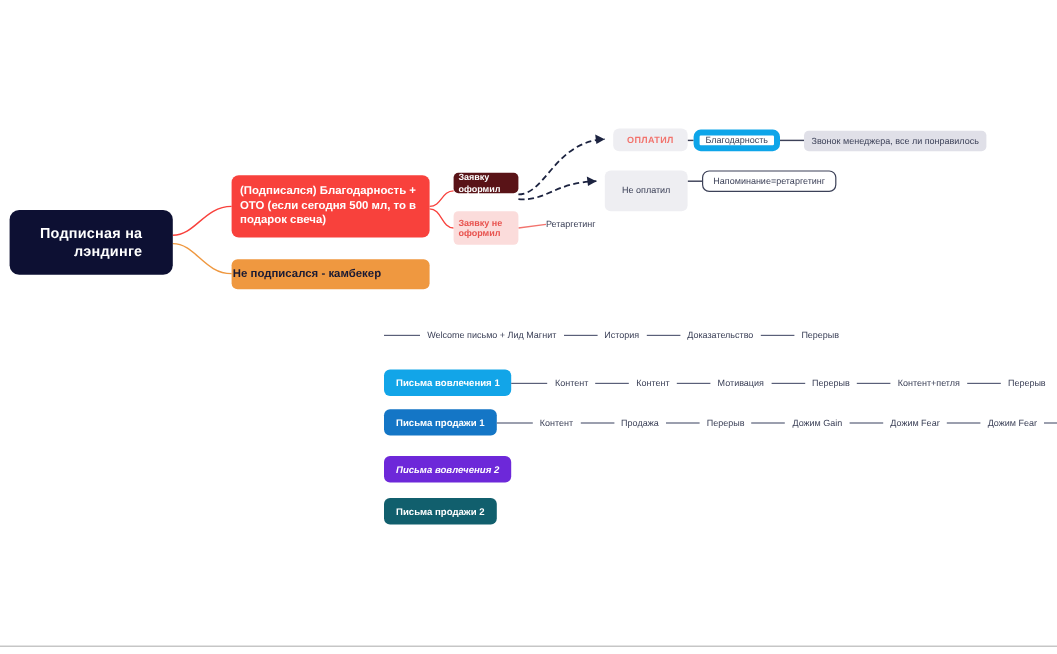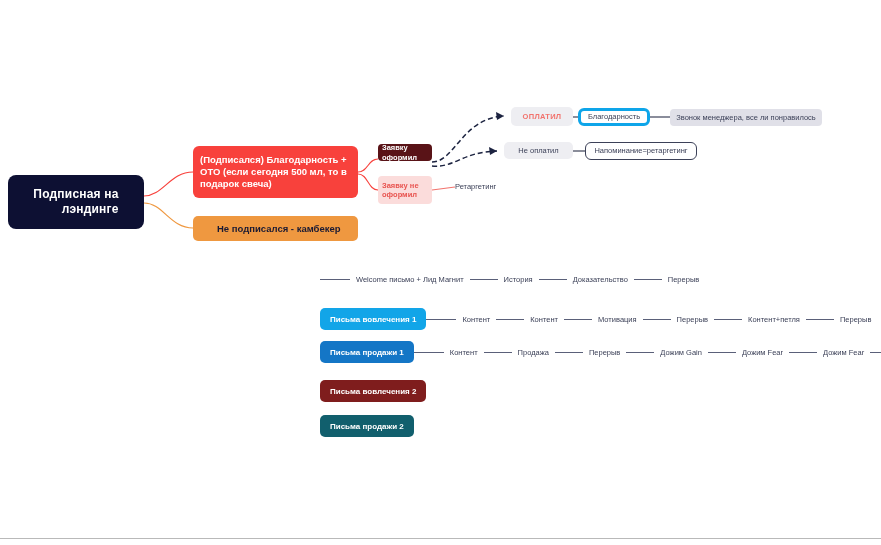--- a/index.html
+++ b/index.html
@@ -63,21 +63,21 @@
     justify-content: flex-start;
   }
   .n-nosub {
     left: 193px; top: 216px;
     width: 165px; height: 25px;
     background: #ef9840;
     color: #1a1a33;
     border-radius: 5px;
     font-size: 9.5px;
     font-weight: bold;
-    padding-left: 24px;
+    padding-left: 1px;
     justify-content: flex-start;
     text-align: left;
   }
 
   
   .n-order {
     left: 378px; top: 144px;
     width: 54px; height: 17px;
     background: #591317;
     color: #ffffff;
@@ -116,32 +116,32 @@
     width: 62px; height: 19px;
     background: #eeeef2;
     color: #f2736d;
     border-radius: 5px;
     font-size: 7.5px;
     font-weight: bold;
     letter-spacing: .3px;
   }
   .n-notpaid {
     left: 504px; top: 142px;
-    width: 69px; height: 17px;
+    width: 69px; height: 34px;
     background: #eeeef2;
     color: #3c4158;
     border-radius: 5px;
     font-size: 7.5px;
   }
   .n-thanks {
     left: 578px; top: 108px;
     width: 72px; height: 18px;
     background: #ffffff;
     color: #3c4158;
-    border: 3px solid #0ea5e9;
+    border: 5px solid #0ea5e9;
     border-radius: 6px;
     font-size: 7.5px;
   }
   .n-remind {
     left: 585px; top: 142px;
     width: 112px; height: 18px;
     background: #ffffff;
     color: #3c4158;
     border: 1px solid #3c4158;
     border-radius: 6px;
@@ -172,21 +172,21 @@
     font-size: 8px;
     font-weight: bold;
     height: 22px;
     white-space: nowrap;
     padding: 0 10px;
     min-width: 90px;
   }
   .lbl-welcome  { background: #7ed4ee; color: #0d1033; }
   .lbl-engage1  { background: #12a5e8; color: #ffffff; }
   .lbl-sales1   { background: #1476c6; color: #ffffff; }
-  .lbl-engage2  { background: #7f1d1d; color: #ffffff; }
+  .lbl-engage2  { background: #6d28d9; color: #ffffff; font-style: italic; }
   .lbl-sales2   { background: #115f6d; color: #ffffff; }
 
   .step {
     display: flex;
     align-items: center;
     white-space: nowrap;
     text-align: right;
   }
   .dash {
     width: 28px;

